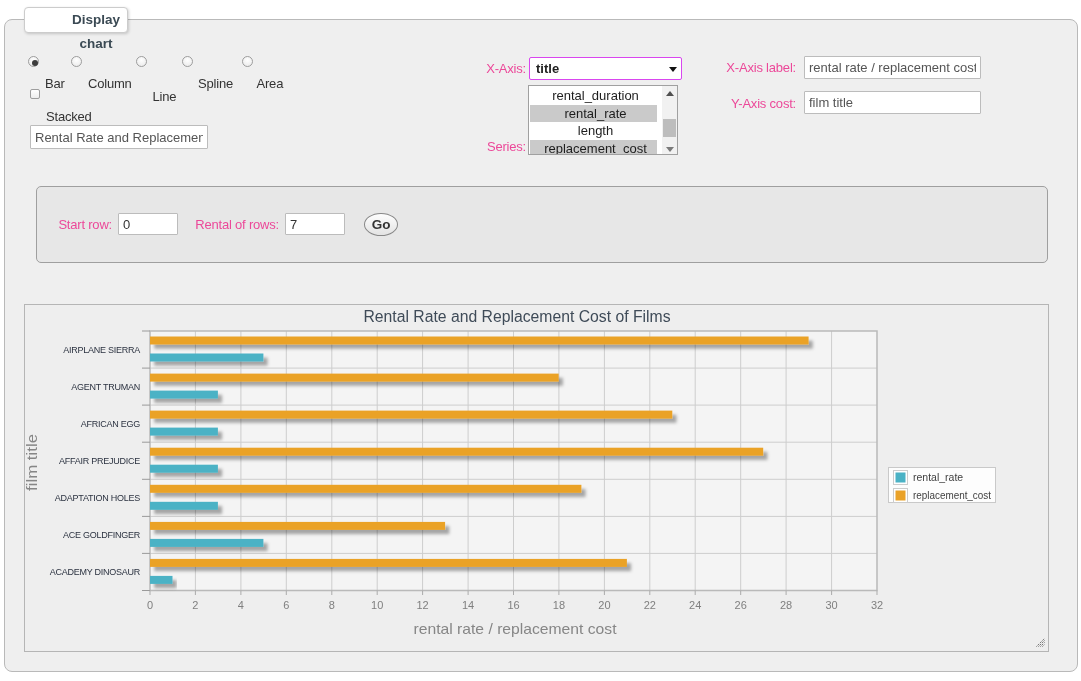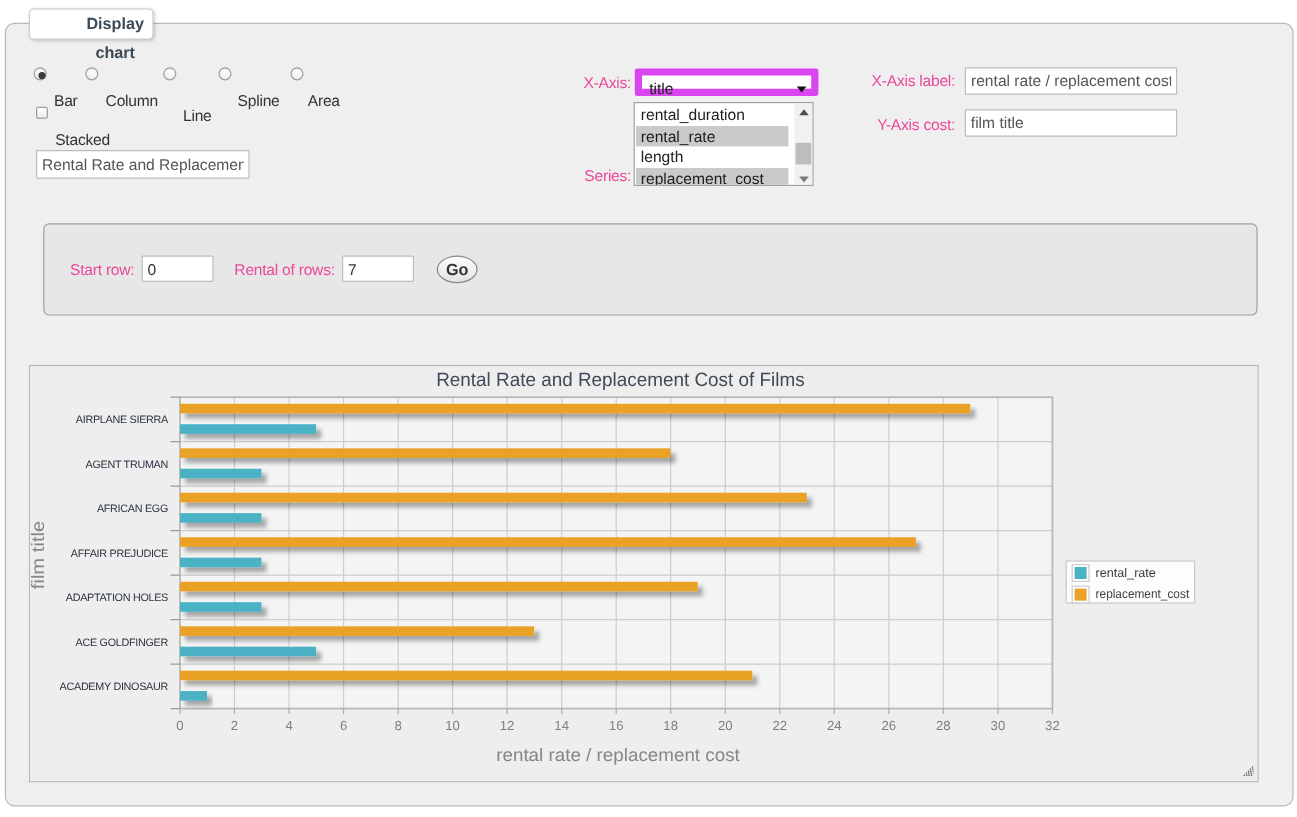--- a/index.html
+++ b/index.html
@@ -18,27 +18,27 @@
   border-radius:50%; background:#3c3c3c; }
 .checkbox { width:10px; height:10px; border:1px solid #9d9d9d; border-radius:2px;
   background:linear-gradient(#fff, #ededed); }
 input.txt { position:absolute; border:1px solid #bcbcbc; background:#fff; font-family:"Liberation Sans", sans-serif;
   font-size:13px; color:#555; padding:0 4px; border-radius:1px; }
 #panel { left:36px; top:186px; width:1012px; height:77px; background:#e7e7e7;
   border:1px solid #9f9f9f; border-radius:5px; }
 #gobtn { left:364px; top:213px; width:34px; height:23px; border:1px solid #888;
   border-radius:17px / 11.5px; background:linear-gradient(#fefefe,#e3e3e3);
   font-size:13.5px; font-weight:bold; color:#333; text-align:center; line-height:21px; }
-#xsel { left:529px; top:57px; width:153px; height:23px; background:#fff; border:6px solid #d946ef;
-  border-radius:2px; font-size:13px; color:#222; line-height:21px; padding-left:6px; }
+#xsel { left:529px; top:57px; width:153px; height:23px; background:#fff; border:1px solid #d946ef;
+  border-radius:2px; font-size:13px; color:#222; line-height:21px; padding-left:6px;font-weight:bold; }
 #xsel .arr { position:absolute; right:4px; top:9px; width:0; height:0;
   border-left:4.8px solid transparent; border-right:4.8px solid transparent; border-top:5.5px solid #111; }
 #listbox { left:528px; top:85px; width:150px; height:70px; background:#fff; border:1px solid #a0a0a0; overflow:hidden; }
 .opt { position:absolute; left:1px; width:127px; height:17.5px; font-size:13px; color:#1d1d1d;
-  padding-left:4px; line-height:17.5px; white-space:nowrap; }
+  padding-left:4px; line-height:17.5px; white-space:nowrap;text-align:center; }
 .opt.sel { background:#cacaca; }
 #sbar { position:absolute; right:0; top:0; width:15px; height:68px; background:#f1f1f1; }
 .sarr { position:absolute; left:0; width:15px; height:15px; }
 .sarr::after { content:""; position:absolute; left:3.5px; width:0; height:0;
   border-left:4px solid transparent; border-right:4px solid transparent; }
 #sup::after { top:5px; border-bottom:5px solid #505050; }
 #sdown::after { top:6px; border-top:5px solid #7a7a7a; }
 #sthumb { position:absolute; left:1px; top:33px; width:13px; height:18px; background:#bdbdbd; }
 .rlabel { position:absolute; font-size:13px; color:#ec4899; text-align:right; letter-spacing:-0.2px; }
 </style>

